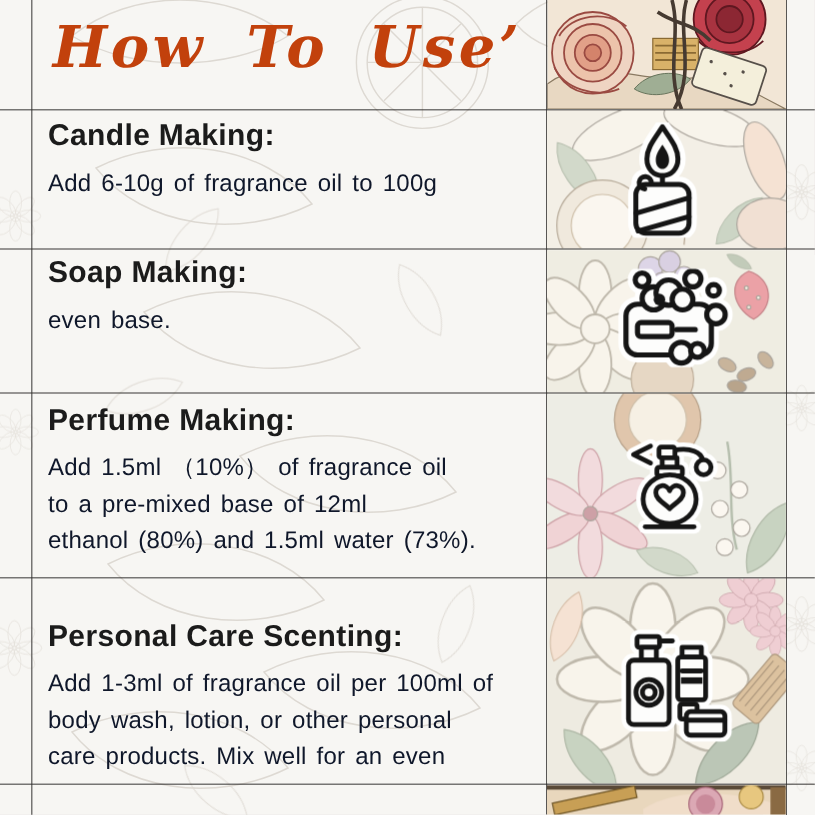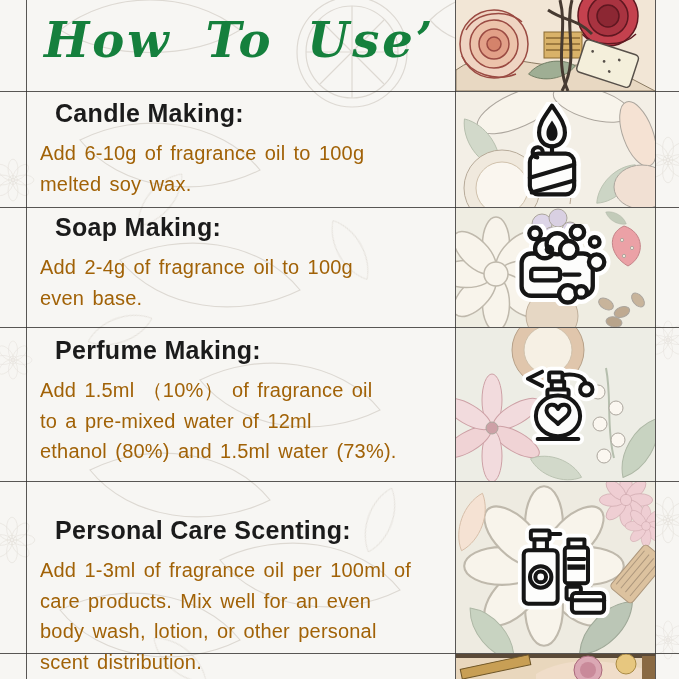--- a/index.html
+++ b/index.html
@@ -10,31 +10,31 @@
   }
   
   .vline{position:absolute;top:0;bottom:0;width:1px;background:rgba(48,46,44,.8);z-index:30;}
   .hline{position:absolute;left:0;right:0;height:1px;background:rgba(48,46,44,.8);z-index:30;}
   
   #bg-art{position:absolute;left:0;top:0;z-index:1;}
   
   #title{
     position:absolute;left:44px;top:12px;z-index:40;
     font-family:"DejaVu Serif", serif;font-style:italic;font-weight:600;
-    font-size:48px;color:#15803d;letter-spacing:3px;word-spacing:14px;
+    font-size:48px;color:#c2410c;letter-spacing:3px;word-spacing:14px;
     white-space:nowrap;
   }
   
   .section-text{position:absolute;left:40px;z-index:40;}
   .sec-heading{
     font-weight:700;font-size:25px;color:#1b1b1b;letter-spacing:.3px;
-    white-space:nowrap;margin:0 0 10px 15px;
+    white-space:nowrap;margin:0 0 10px 0;
   }
   .sec-line{
-    font-size:20px;color:#a16207;letter-spacing:.2px;word-spacing:2.5px;
+    font-size:20px;color:#0f172a;letter-spacing:.2px;word-spacing:2.5px;
     line-height:30.5px;white-space:nowrap;
   }
   
   .strip-seg{position:absolute;left:456px;width:199px;overflow:hidden;z-index:10;}
   .strip-mute{position:absolute;left:0;top:0;right:0;bottom:0;background:rgba(252,251,248,.38);}
   .corner-img{position:absolute;left:456px;width:199px;overflow:hidden;z-index:10;}
   .icon-box{position:absolute;z-index:35;}
 </style>
 </head>
 <body>
@@ -316,37 +316,34 @@
   <div class="hline" style="top:207px"></div>
   <div class="hline" style="top:327px"></div>
   <div class="hline" style="top:481px"></div>
   <div class="hline" style="top:653px"></div>
 
   <div id="title">How To Use’</div>
 
   <div class="section-text" style="top:99px">
     <div class="sec-heading">Candle Making:</div>
     <div class="sec-line">Add 6-10g of fragrance oil to 100g</div>
-    <div class="sec-line">melted soy wax.</div>
   </div>
 
   <div class="section-text" style="top:213px">
     <div class="sec-heading">Soap Making:</div>
-    <div class="sec-line">Add 2-4g of fragrance oil to 100g</div>
     <div class="sec-line">even base.</div>
   </div>
 
   <div class="section-text" style="top:336px">
     <div class="sec-heading">Perfume Making:</div>
     <div class="sec-line">Add 1.5ml （10%） of fragrance oil</div>
-    <div class="sec-line">to a pre-mixed water of 12ml</div>
+    <div class="sec-line">to a pre-mixed base of 12ml</div>
     <div class="sec-line">ethanol (80%) and 1.5ml water (73%).</div>
   </div>
 
   <div class="section-text" style="top:516px">
     <div class="sec-heading">Personal Care Scenting:</div>
     <div class="sec-line">Add 1-3ml of fragrance oil per 100ml of</div>
+    <div class="sec-line">body wash, lotion, or other personal</div>
     <div class="sec-line">care products. Mix well for an even</div>
-    <div class="sec-line">body wash, lotion, or other personal</div>
-    <div class="sec-line">scent distribution.</div>
   </div>
 
 </div>
 
 </body></html>

